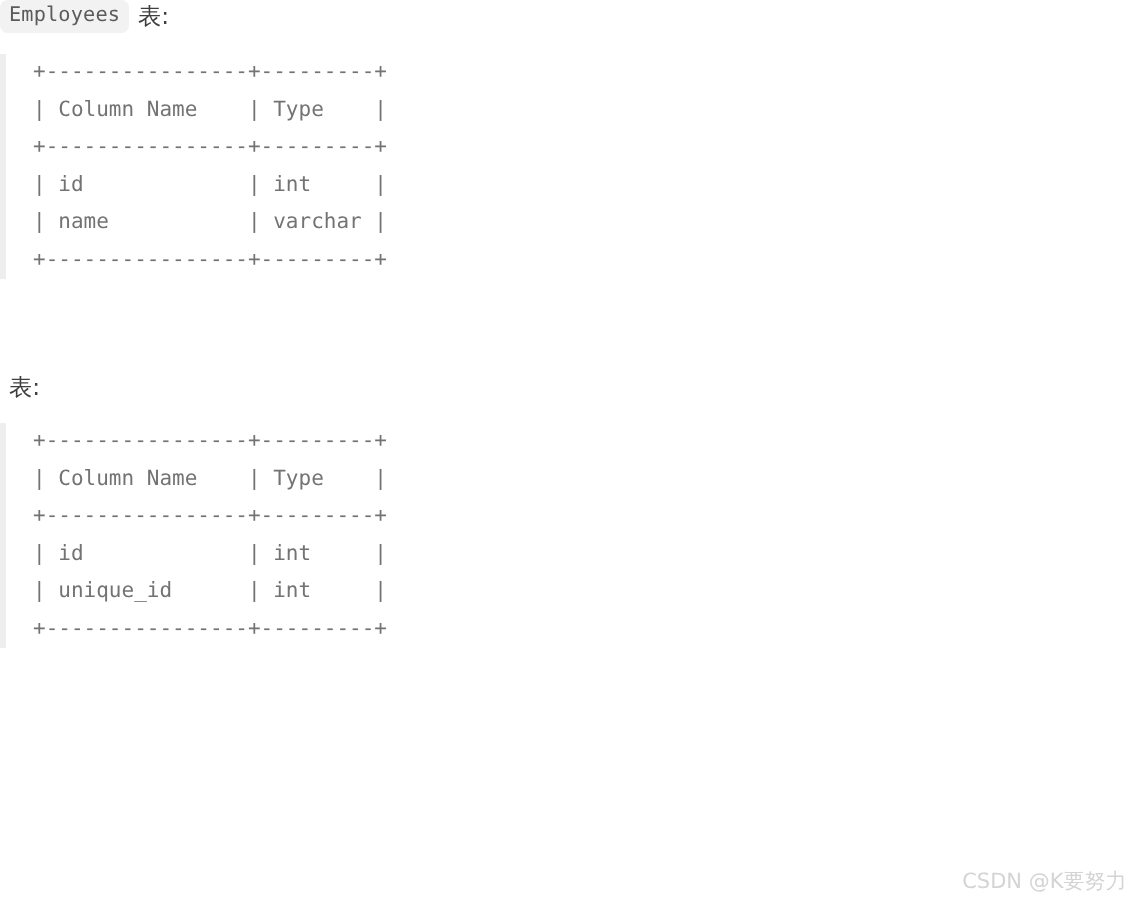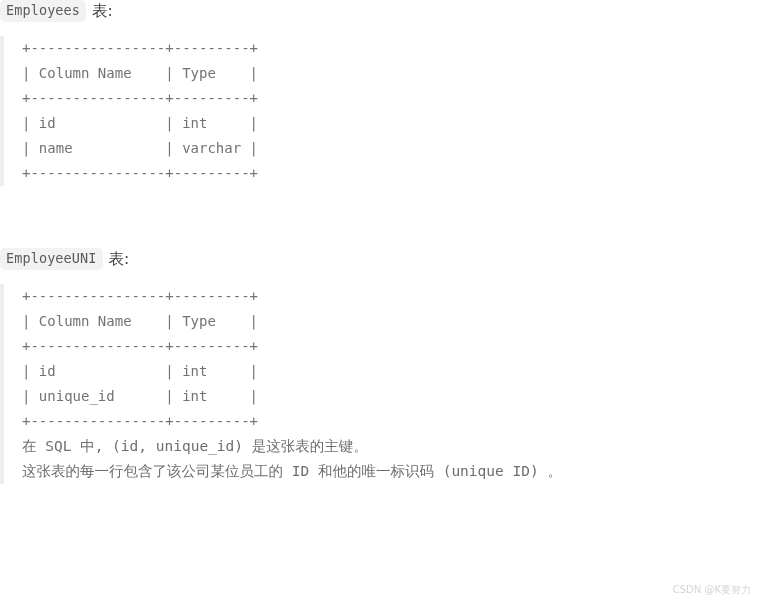--- a/index.html
+++ b/index.html
@@ -74,21 +74,21 @@
   
   .gap-head { height: 14px; }
   .gap-section { height: 62px; }
 
   
   .watermark {
     position: absolute;
     right: 14px;
     bottom: 8px;
     font-family: "DejaVu Sans", sans-serif;
-    font-size: 10px;
+    font-size: 14px;
     color: #d4d4d4;
     white-space: pre;
   }
 </style>
 </head>
 <body>
 
 <div class="page">
 
   <div class="section-head">
@@ -103,32 +103,29 @@
 | Column Name    | Type    |
 +----------------+---------+
 | id             | int     |
 | name           | varchar |
 +----------------+---------+</pre>
   </div>
 
   <div class="gap-section"></div>
 
   <div class="section-head">
-    <span class="code-badge">EmployeeUNI</span>
     <span class="head-suffix">表:</span>
   </div>
 
   <div class="gap-head"></div>
 
   <div class="code-block">
     <pre>+----------------+---------+
 | Column Name    | Type    |
 +----------------+---------+
 | id             | int     |
 | unique_id      | int     |
 +----------------+---------+</pre>
-    <pre class="cn">在 SQL 中, (id, unique_id) 是这张表的主键。
-这张表的每一行包含了该公司某位员工的 ID 和他的唯一标识码 (unique ID) 。</pre>
   </div>
 
   <div class="watermark">CSDN @K要努力</div>
 
 </div>
 
 </body></html>

